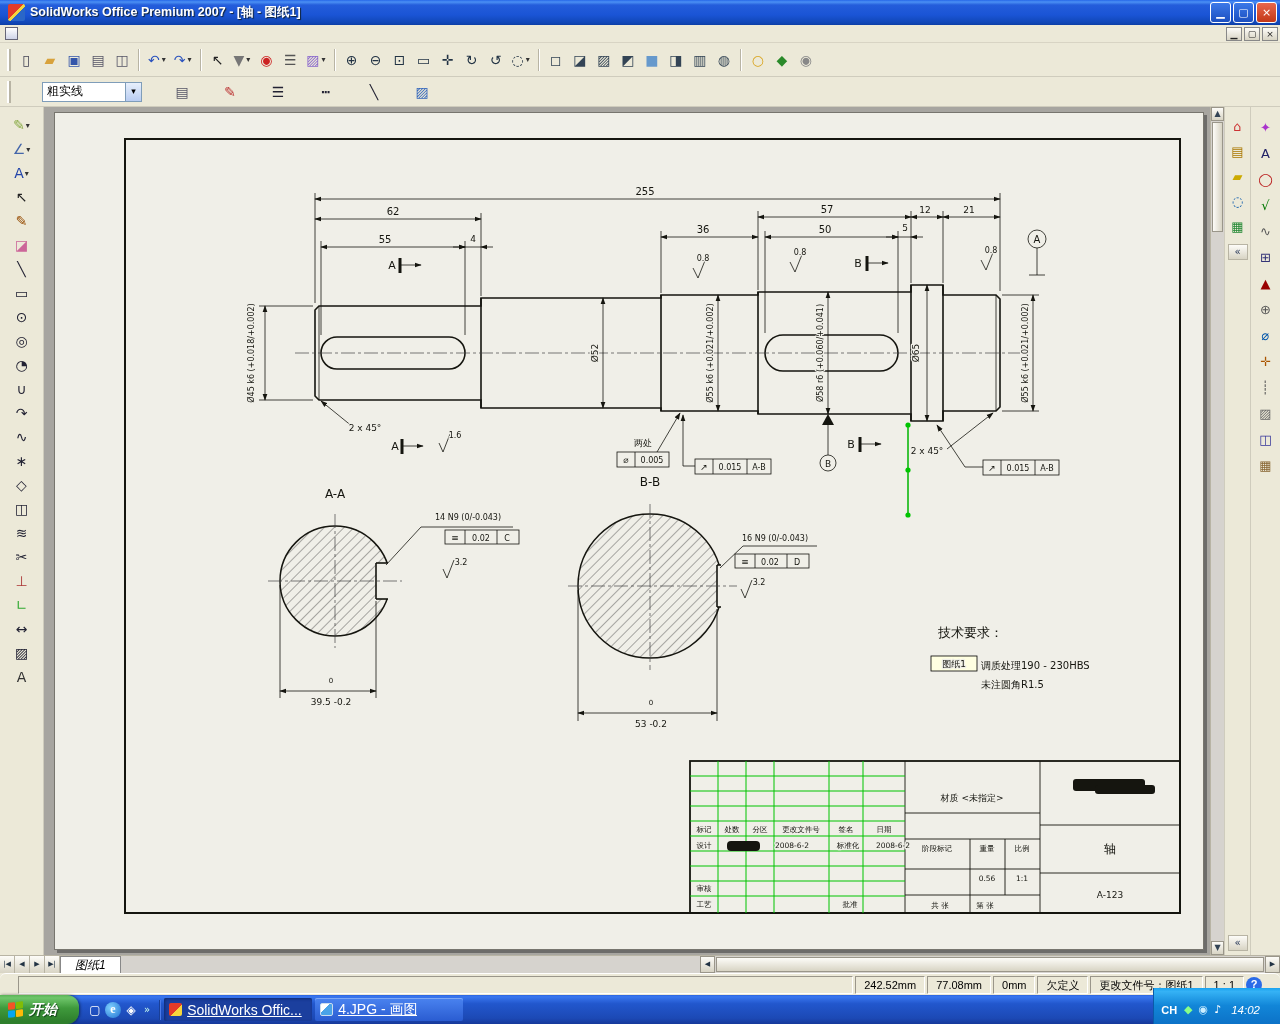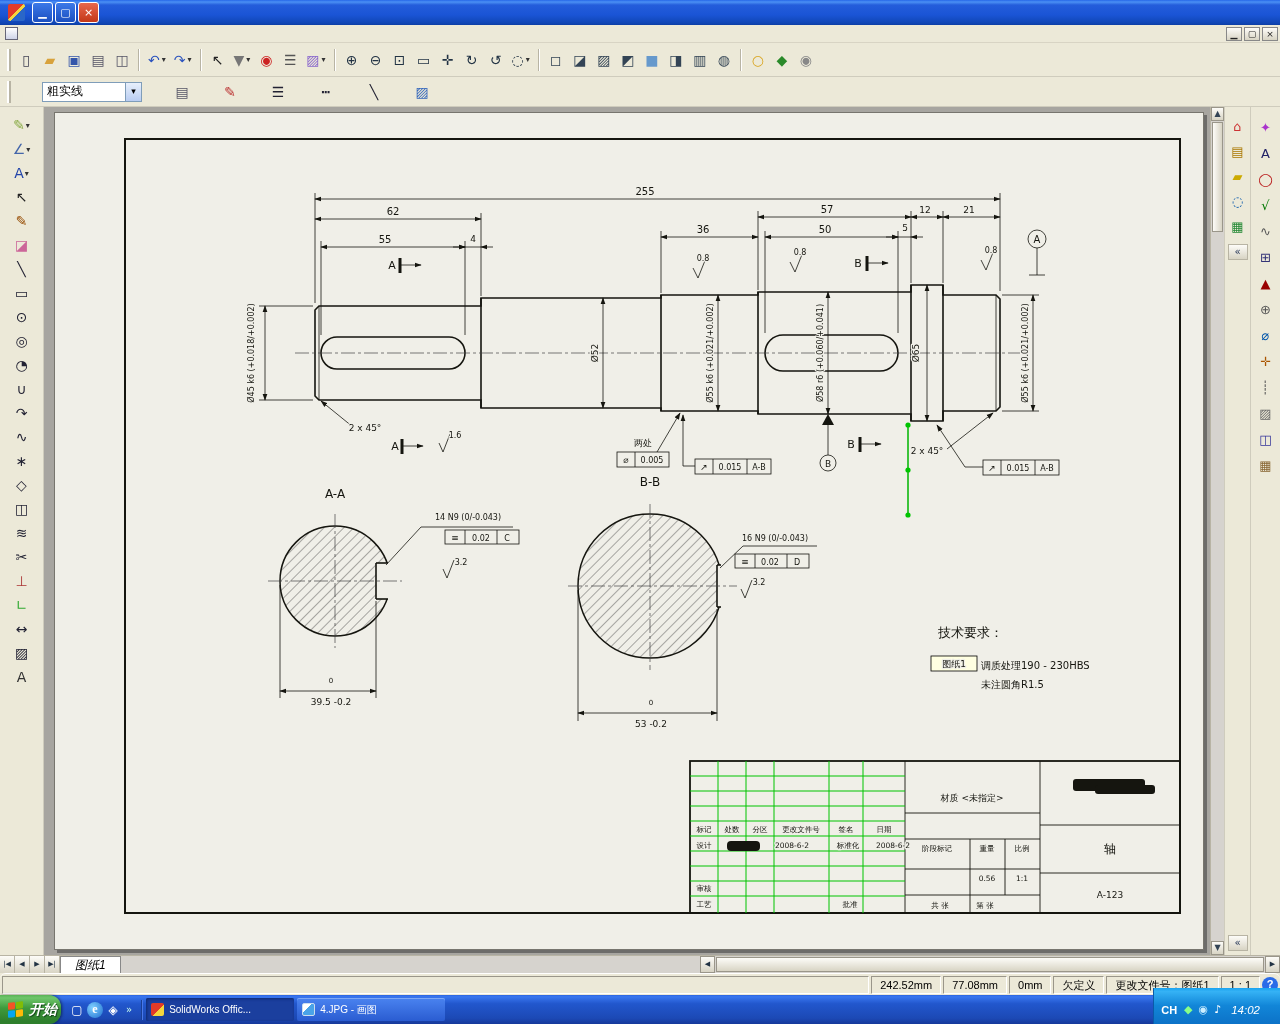--- a/index.html
+++ b/index.html
@@ -65,39 +65,39 @@
   
   .tabbar{height:18px;display:flex;align-items:stretch;background:#d6d3ce;border-top:1px solid #b8b4a4;}
   .tnav{width:15px;font-size:7px;line-height:16px;text-align:center;color:#234;border-right:1px solid #b8b4a4;background:linear-gradient(#fdfcf8,#d8d4c4);font-family:"DejaVu Sans",sans-serif;}
   .sheettab{padding:0 14px;background:#fff;border:1px solid #888;border-bottom:none;font-size:12px;line-height:16px;font-style:italic;}
   .tabfill{flex:1;}
   .hscroll{width:580px;display:flex;}
   .hbtn{width:15px;background:linear-gradient(#fdfcf8,#d8d4c4);border:1px solid #9a968a;font-size:7px;line-height:15px;text-align:center;color:#234;font-family:"DejaVu Sans",sans-serif;}
   .hthumb{flex:1;margin:1px;background:linear-gradient(#fdfcf8,#d8d4c4);border:1px solid #9a968a;}
 
   
-  .statusbar{height:22px;display:flex;align-items:center;background:#ece9d8;border-top:1px solid #fff;font-size:11px;padding:0 2px;border-radius:6px;}
+  .statusbar{height:22px;display:flex;align-items:center;background:#ece9d8;border-top:1px solid #fff;font-size:11px;padding:0 18px;border-radius:6px;}
   .scell{border:1px solid;border-color:#9a968a #fff #fff #9a968a;height:18px;line-height:16px;padding:0 8px;margin-right:2px;white-space:nowrap;}
   .sfill{flex:1;height:18px;border:1px solid;border-color:#9a968a #fff #fff #9a968a;margin-right:2px;}
   .shelp{width:16px;height:16px;border-radius:50%;background:#2a6be8;color:#fff;text-align:center;line-height:15px;font-size:11px;font-weight:bold;}
 
   
   .taskbar{height:29px;display:flex;align-items:center;background:linear-gradient(180deg,#2b64e0 0%,#3a77ef 6%,#2257cd 30%,#1c49b5 80%,#16389a 100%);}
-  .startbtn{height:29px;padding:0 4px 0 8px;display:flex;align-items:center;border-radius:0 12px 12px 0;
+  .startbtn{height:29px;padding:0 22px 0 8px;display:flex;align-items:center;border-radius:0 12px 12px 0;
     background:linear-gradient(180deg,#59b356 0%,#6fc66b 10%,#3f9a3c 45%,#2e7f2c 90%);box-shadow:1px 0 3px rgba(0,0,0,.5);}
   .flag{width:16px;height:16px;display:grid;grid-template-columns:7px 7px;grid-template-rows:7px 7px;gap:1px;margin-right:5px;transform:skewY(-6deg);}
   .flag span{border-radius:1px;}
   .startlbl{color:#fff;font-weight:bold;font-style:italic;font-size:14px;text-shadow:1px 1px 1px #14421a;}
   .qlaunch{display:flex;align-items:center;padding:0 6px;border-right:1px solid #1a3f96;box-shadow:1px 0 0 #4a79e8;}
   .qbtn{width:20px;height:20px;display:flex;align-items:center;justify-content:center;color:#fff;font-size:12px;font-family:"DejaVu Sans",sans-serif;}
   .qbtn.ie{color:#fff;background:radial-gradient(circle at 35% 35%,#7fd0ff,#1f6fd0);border-radius:50%;width:16px;height:16px;font-family:"Liberation Serif",serif;font-weight:bold;}
   .ovf{color:#cfe;font-size:10px;padding:0 3px;font-family:"DejaVu Sans",sans-serif;}
   .winbtns{flex:1;display:flex;align-items:center;padding:0 4px;}
   .winbtn{width:148px;height:23px;margin-right:3px;border-radius:2px;display:flex;align-items:center;padding:0 5px;
-    background:linear-gradient(180deg,#4a83f0,#2a5cd1);box-shadow:inset 0 1px 0 #7fa8f5;color:#fff;font-size:10px;}
+    background:linear-gradient(180deg,#4a83f0,#2a5cd1);box-shadow:inset 0 1px 0 #7fa8f5;color:#fff;font-size:14px;text-decoration:underline;}
   .winbtn.active{background:#1b3f9e;box-shadow:inset 1px 1px 3px #0e2a72;}
   .winbtn .wic{width:13px;height:13px;margin-right:5px;border-radius:2px;flex:none;}
   .wic.sw{background:linear-gradient(135deg,#e33b28 55%,#f6d63c 55%);}
   .wic.mspaint{background:linear-gradient(135deg,#fff 40%,#4aa3e8 40%);border:1px solid #cde;}
   .winbtn .lbl{white-space:nowrap;overflow:hidden;text-overflow:ellipsis;}
   .tray{height:44px;display:flex;align-items:center;padding:0 20px 0 8px;
     background:linear-gradient(180deg,#1aa3f0 0%,#35b2f5 8%,#1286d8 40%,#0b6ec4 90%);box-shadow:1px 0 0 #0a5aa8 inset;}
   .trlang{color:#fff;font-size:11px;font-weight:bold;margin-right:7px;}
   .tric{font-size:11px;margin-right:6px;font-family:"DejaVu Sans",sans-serif;}
   .trtime{color:#fff;font-size:11.5px;margin-left:4px;font-style:italic;}
@@ -119,20 +119,21 @@
   #labels text{paint-order:stroke;stroke:#f0efe8;stroke-width:2.4px;stroke-linejoin:round;
     fill:#15150f;font-family:"DejaVu Sans",sans-serif;}
 </style>
 </head>
 <body>
 
 <div class="window">
 
   <div class="titlebar">
     <span class="app-ic"></span>
+    <span class="ttl">SolidWorks Office Premium 2007 - [轴 - 图纸1]</span>
     <span class="wbtn">▁</span>
     <span class="wbtn">▢</span>
     <span class="wbtn close">×</span>
   </div>
 
   <div class="menubar">
     <span class="doc-ic"></span>
     <span class="mitem"></span>
       <span class="mitem"></span>
       <span class="mitem"></span>

